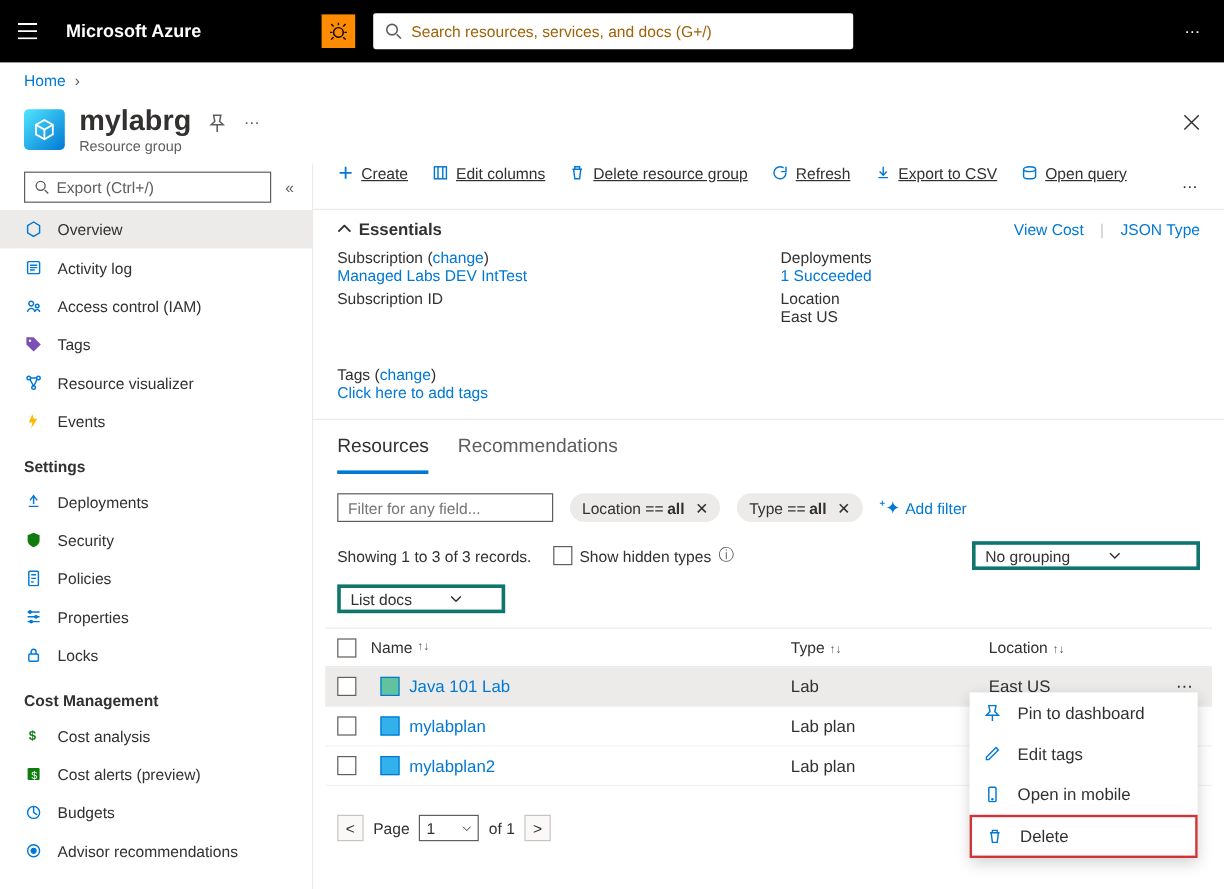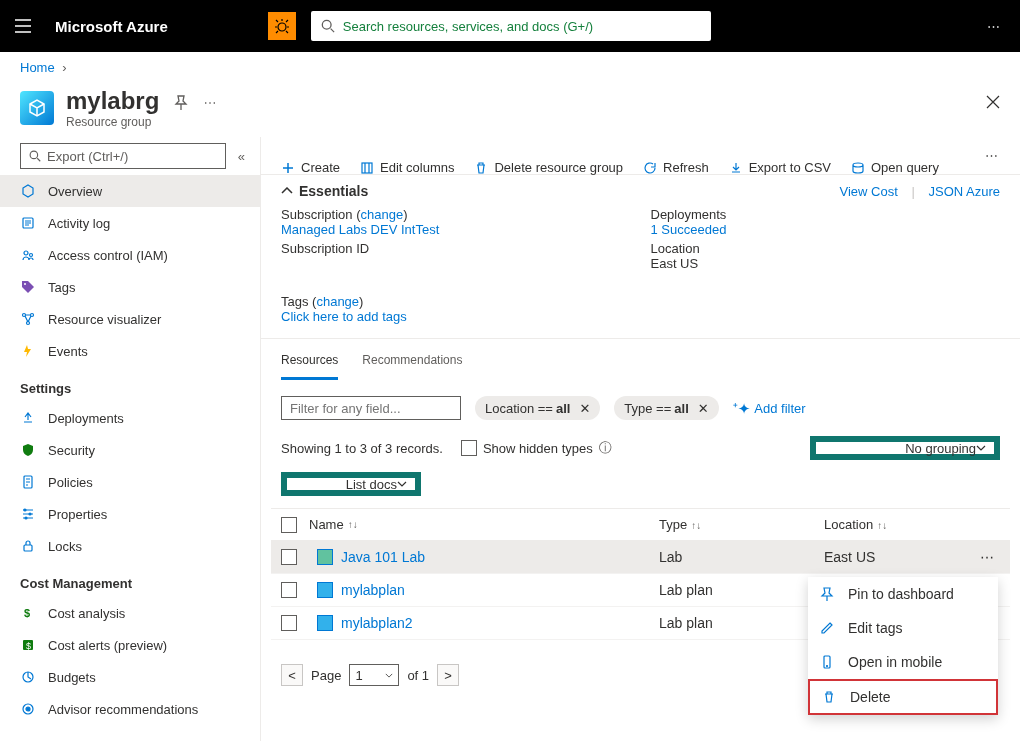--- a/index.html
+++ b/index.html
@@ -4,21 +4,21 @@
 <style>
 * { margin:0; padding:0; box-sizing:border-box; font-family:"Segoe UI",Arial,sans-serif; }
 body { width:1020px; height:741px; background:#fff; font-size:13px; color:#323130; overflow:hidden; }
 
 
 .topbar { height:52px; background:#000; display:flex; align-items:center; color:#fff; }
 .hamburger { width:45px; height:40px; display:flex; align-items:center; justify-content:center; cursor:pointer; }
 .brand { font-size:15px; font-weight:600; padding:0 10px; }
 .top-gap { width:90px; }
 .bug-btn { width:28px; height:28px; background:#ff8c00; display:flex; align-items:center; justify-content:center; margin-right:15px; cursor:pointer; }
-.search-box { height:30px; width:400px; background:#fff; border-radius:2px; display:flex; align-items:center; padding:0 10px; color:#15803d; }
+.search-box { height:30px; width:400px; background:#fff; border-radius:2px; display:flex; align-items:center; padding:0 10px; color:#a16207; }
 .top-spacer { flex:1; }
 .top-dots { padding:0 20px; cursor:pointer; }
 
 
 .breadcrumb { padding:8px 20px; font-size:13px; }
 .breadcrumb a { color:#0078d4; text-decoration:none; }
 
 
 .page-hdr { display:flex; align-items:flex-start; padding:4px 20px 8px; }
 .rg-icon { width:34px; height:34px; background:linear-gradient(135deg,#50e6ff,#0078d4); border-radius:4px; margin-right:12px; margin-top:4px; display:flex; align-items:center; justify-content:center; }
@@ -34,49 +34,49 @@
 .side-search-row { display:flex; align-items:center; padding:6px 15px 6px 20px; }
 .side-search { flex:1; height:26px; border:1px solid #605e5c; padding:0 8px; display:flex; align-items:center; color:#605e5c; font-size:13px; }
 .collapse-btn { margin-left:12px; cursor:pointer; color:#605e5c; }
 .side-item { height:32px; display:flex; align-items:center; padding:0 20px; cursor:pointer; font-size:13px; }
 .side-item.sel { background:#edebe9; }
 .side-item .icon { width:16px; margin-right:12px; display:flex; align-items:center; justify-content:center; }
 .side-heading { font-weight:600; font-size:13px; padding:14px 20px 6px; }
 
 .main { flex:1; overflow-y:auto; position:relative; }
 .cmdbar { display:flex; align-items:center; height:38px; border-bottom:1px solid #edebe9; padding:0 10px; }
-.cmd { display:flex; align-items:flex-end; padding:0 10px; height:38px; cursor:pointer; font-size:13px; color:#323130; }
+.cmd { display:flex; align-items:flex-start; padding:0 10px; height:38px; cursor:pointer; font-size:13px; color:#323130;text-decoration:underline; }
 .cmd .icon { margin-right:6px; color:#0078d4; display:flex; align-items:center;}
 .cmd-dots { margin-left:auto; padding:0 12px; cursor:pointer; }
 
 .essentials { padding:8px 20px 14px; border-bottom:1px solid #edebe9; }
 .ess-hdr { display:flex; align-items:center; font-size:14px; font-weight:600; padding-bottom:8px; }
 .ess-hdr .chev { margin-right:6px; }
 .ess-links { margin-left:auto; font-size:13px; font-weight:400; }
 .ess-links a { color:#0078d4; text-decoration:none; margin-left:10px; }
 .ess-links .sep{ color:#c8c6c4; margin-left:10px;}
 .ess-grid { display:grid; grid-template-columns:1fr 1fr; column-gap:20px; row-gap:4px; font-size:13px; }
 .ess-label { color:#323130; }
 .link { color:#0078d4; }
-.tags-row{ margin-top:23px; font-size:13px;}
+.tags-row{ margin-top:34px; font-size:13px;}
 
 .tabs { display:flex; padding:14px 20px 0; }
-.tab { padding:0 0 10px; margin-right:24px; cursor:pointer; font-size:12px; color:#605e5c; }
+.tab { padding:0 0 10px; margin-right:24px; cursor:pointer; font-size:16px; color:#605e5c; }
 .tab.active { color:#323130; border-bottom:3px solid #0078d4; font-weight:400; }
 
 .filter-row { display:flex; align-items:center; padding:16px 20px; gap:14px; }
 .filter-input { width:180px; height:24px; border:1px solid #605e5c; padding:0 8px; font-size:13px; color:#605e5c; }
 .pill { background:#edebe9; border-radius:12px; height:24px; display:flex; align-items:center; padding:0 10px; font-size:13px;text-align:center; }
 .pill b{ margin:0 3px; }
 .pill .x { margin-left:6px; cursor:pointer; }
 .add-filter { color:#0078d4; cursor:pointer; display:flex; align-items:center;}
 
 .records-row { display:flex; align-items:center; padding:0 20px 12px; gap:18px; font-size:13px; }
 .checkbox-sq { width:16px; height:16px; border:1px solid #605e5c; background:#fff; }
-.dropdown { border:6px solid #0f766e; height:24px; display:flex; align-items:center; padding:0 8px; min-width:140px; justify-content:flex-end; cursor:pointer; font-size:13px; }
+.dropdown { border:3px solid #0f766e; height:24px; display:flex; align-items:center; padding:0 8px; min-width:140px; justify-content:flex-start; cursor:pointer; font-size:13px;gap:32px; }
 .no-group { min-width:190px; margin-left:auto; }
 
 .table { margin:0 10px; }
 .thead, .trow { display:flex; align-items:center; height:33px; padding:0 10px; }
 .thead { border-top:1px solid #edebe9; border-bottom:1px solid #edebe9; font-size:13px; }
 .trow { border-bottom:1px solid #f3f2f1; font-size:14px; }
 .trow.hov { background:#edebe9; }
 .col-check { width:28px; }
 .col-name { flex:1; display:flex; align-items:center; }
 .col-type { width:165px; }
@@ -371,21 +371,21 @@
       <div class="ess-hdr">
         <span class="chev">
           <svg width="12" height="8" viewBox="0 0 12 8" fill="none" stroke="#323130" stroke-width="1.5">
               <path d="M1 6l5-5 5 5"></path>
             </svg>
         </span>
         <span>Essentials</span>
         <span class="ess-links">
           <a href="#">View Cost</a>
           <span class="sep">|</span>
-          <a href="#">JSON Azure</a>
+          <a href="#">JSON Type</a>
         </span>
       </div>
       <div class="ess-grid">
         <div>
           <span class="ess-label">Subscription</span>
           (<span class="link">change</span>)<br>
           <span class="link">Managed Labs DEV IntTest</span>
         </div>
         <div>
           <span class="ess-label">Deployments</span><br>

